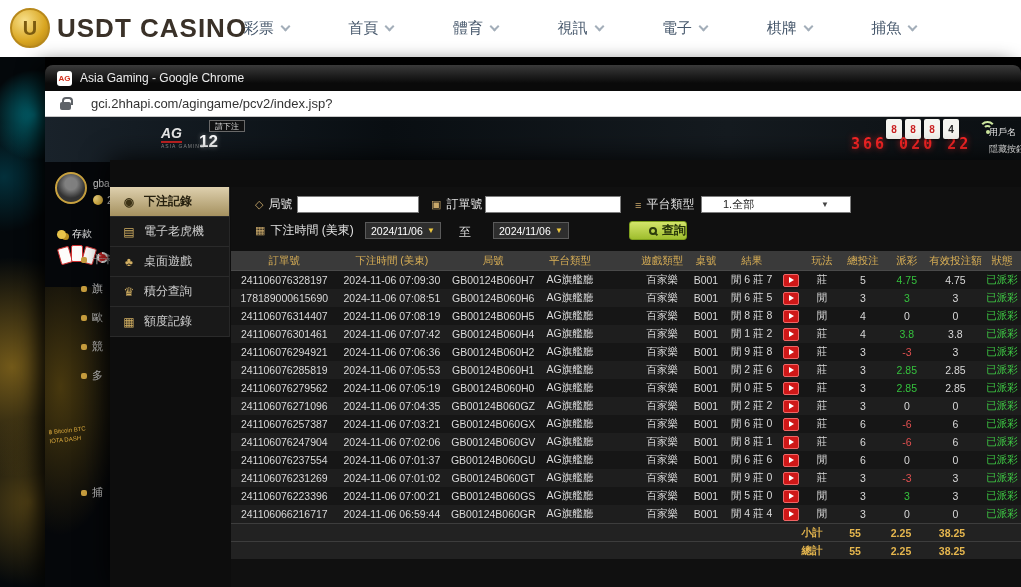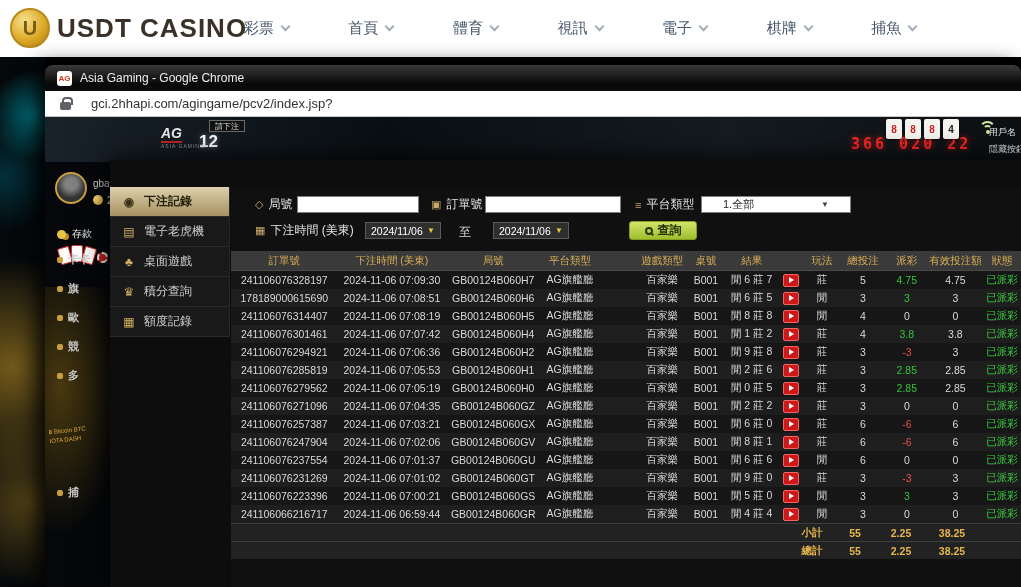--- a/index.html
+++ b/index.html
@@ -76,21 +76,21 @@
   .bcoin{width:10px;height:10px;border-radius:50%;background:radial-gradient(circle at 35% 30%,#ffe489,#d9a621);}
   .deposit{position:absolute;left:12px;top:110px;display:flex;align-items:center;gap:6px;
            color:#e8e8e8;font-size:10px;cursor:pointer;}
   .dcoin{width:9px;height:9px;border-radius:50%;background:#e8c34a;box-shadow:4px 2px 0 -1px #b98f23;}
   .deco-cards{position:absolute;left:10px;top:127px;width:56px;height:26px;}
   .deco-cards i{position:absolute;width:12px;height:17px;background:#fdfdfb;border:1px solid #cf3333;border-radius:2px;}
   .deco-cards .dc1{left:4px;top:3px;transform:rotate(-16deg);}
   .deco-cards .dc2{left:16px;top:1px;}
   .deco-cards .dc3{left:28px;top:3px;transform:rotate(16deg);}
   .deco-cards .chip{left:42px;top:8px;width:11px;height:11px;border-radius:50%;background:#c22;border:2px dashed #fff;}
-  .sfrag{position:absolute;left:12px;display:flex;align-items:center;gap:5px;color:#c6c6c6;font-size:11px;white-space:nowrap;font-weight:bold;}
+  .sfrag{position:absolute;left:36px;display:flex;align-items:center;gap:5px;color:#c6c6c6;font-size:11px;white-space:nowrap;}
   .sfrag:before{content:"";width:6px;height:6px;background:#c99f3e;border-radius:2px;display:inline-block;}
   .crypto{position:absolute;left:4px;top:308px;width:62px;color:#d9a83c;font-size:6px;line-height:9px;
           transform:rotate(-6deg);white-space:nowrap;}
   .gold-glow{position:absolute;left:-12px;top:170px;width:92px;height:250px;
              background:radial-gradient(ellipse at 30% 40%,rgba(212,160,23,.32),transparent 70%);}
 
   
   .modal{position:absolute;left:65px;top:95px;width:911px;height:427px;background:#0d0d0d;
          box-shadow:0 0 26px rgba(0,0,0,.95);z-index:20;}
   .modal-header{height:27px;background:#171717;border-bottom:1px solid #303030;display:flex;
@@ -119,21 +119,21 @@
               border-radius:3px;display:flex;align-items:center;justify-content:center;gap:5px;
               color:#25330a;font-size:12px;font-weight:bold;cursor:pointer;}
   .mag{width:8px;height:8px;border:2px solid #2b3b0c;border-radius:50%;position:relative;flex:0 0 auto;}
   .mag:after{content:"";position:absolute;width:4px;height:2px;background:#2b3b0c;right:-3px;bottom:-2px;transform:rotate(45deg);}
 
   .lab-round{left:24px;top:9px;}   .inp-round{left:66px;top:9px;width:122px;}
   .lab-order{left:200px;top:9px;}  .inp-order{left:254px;top:9px;width:136px;}
   .lab-plat{left:404px;top:9px;}   .sel-plat{left:470px;top:9px;width:150px;}
   .lab-time{left:24px;top:35px;}   .date-from{left:134px;top:35px;width:76px;}
   .zhi{left:228px;top:37px;}       .date-to{left:262px;top:35px;width:76px;}
-  .btn-search{left:398px;top:34px;width:68px;}
+  .btn-search{left:398px;top:34px;width:58px;justify-content:flex-end;}
 
   
   .rtable{position:absolute;left:0;top:64px;width:791px;}
   .thead{display:flex;height:20px;background:#3a3a3a;border-bottom:1px solid #4a4a4a;}
   .th{display:flex;align-items:center;justify-content:center;color:#d8ae55;font-size:10.5px;white-space:nowrap;overflow:hidden;}
   .trow{display:flex;height:18px;}
   .tbody .trow:nth-child(odd){background:#161616;}
   .tbody .trow:nth-child(even){background:#1e1e1e;}
   .td{display:flex;align-items:center;justify-content:center;color:#d9d9d9;font-size:10.5px;
       white-space:nowrap;overflow:hidden;}

